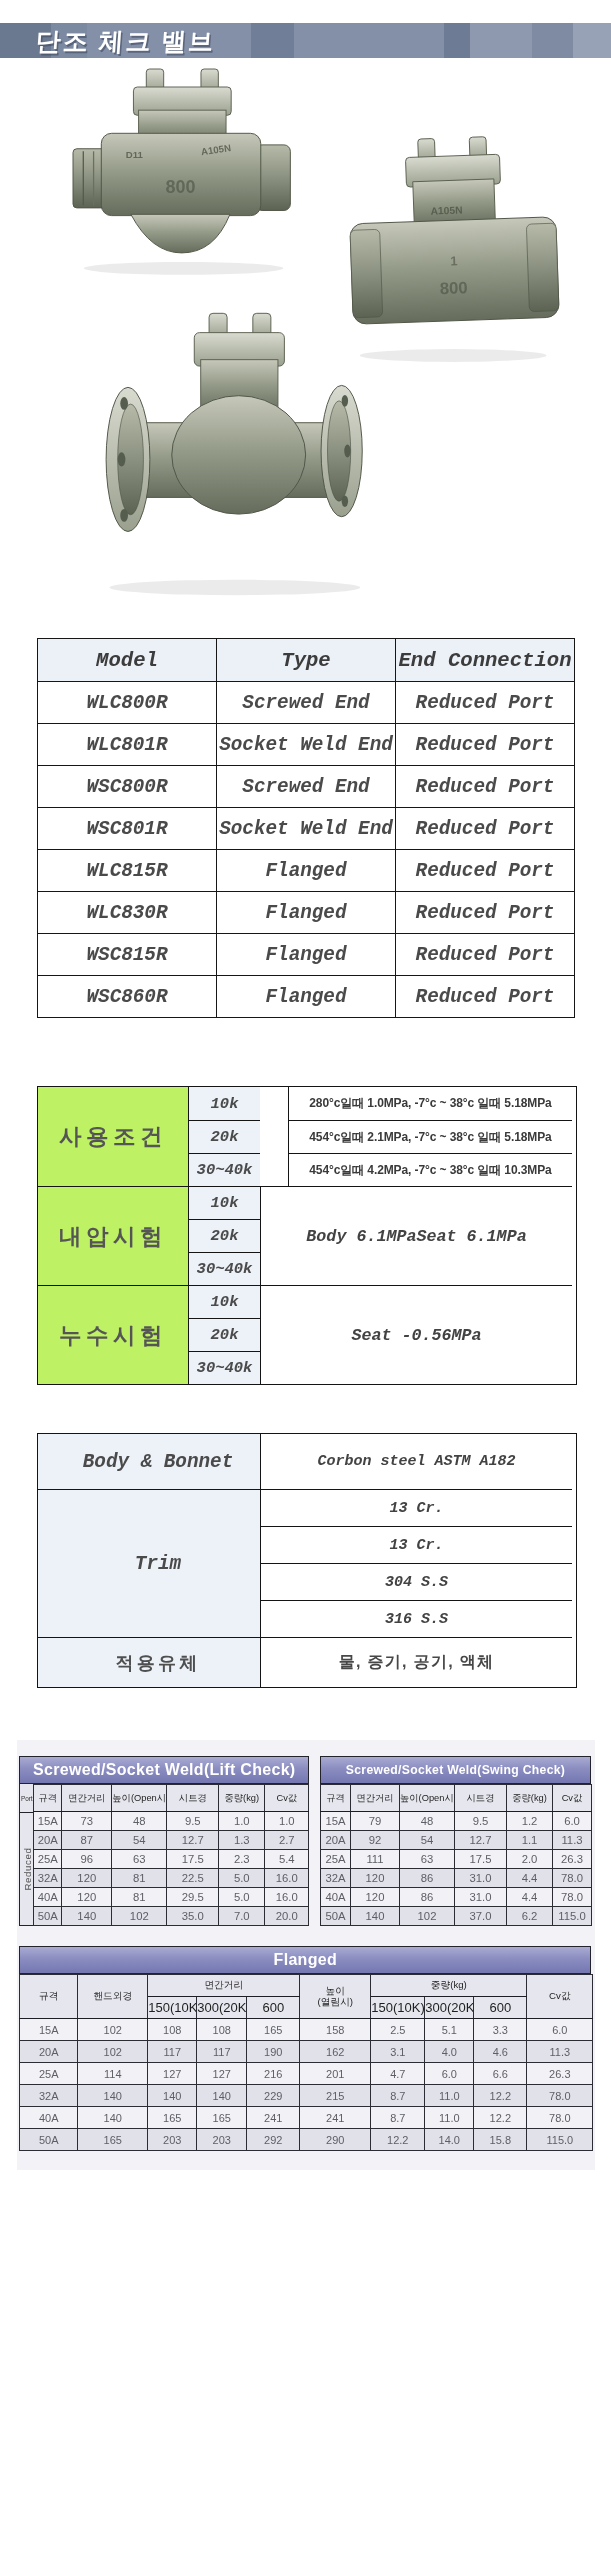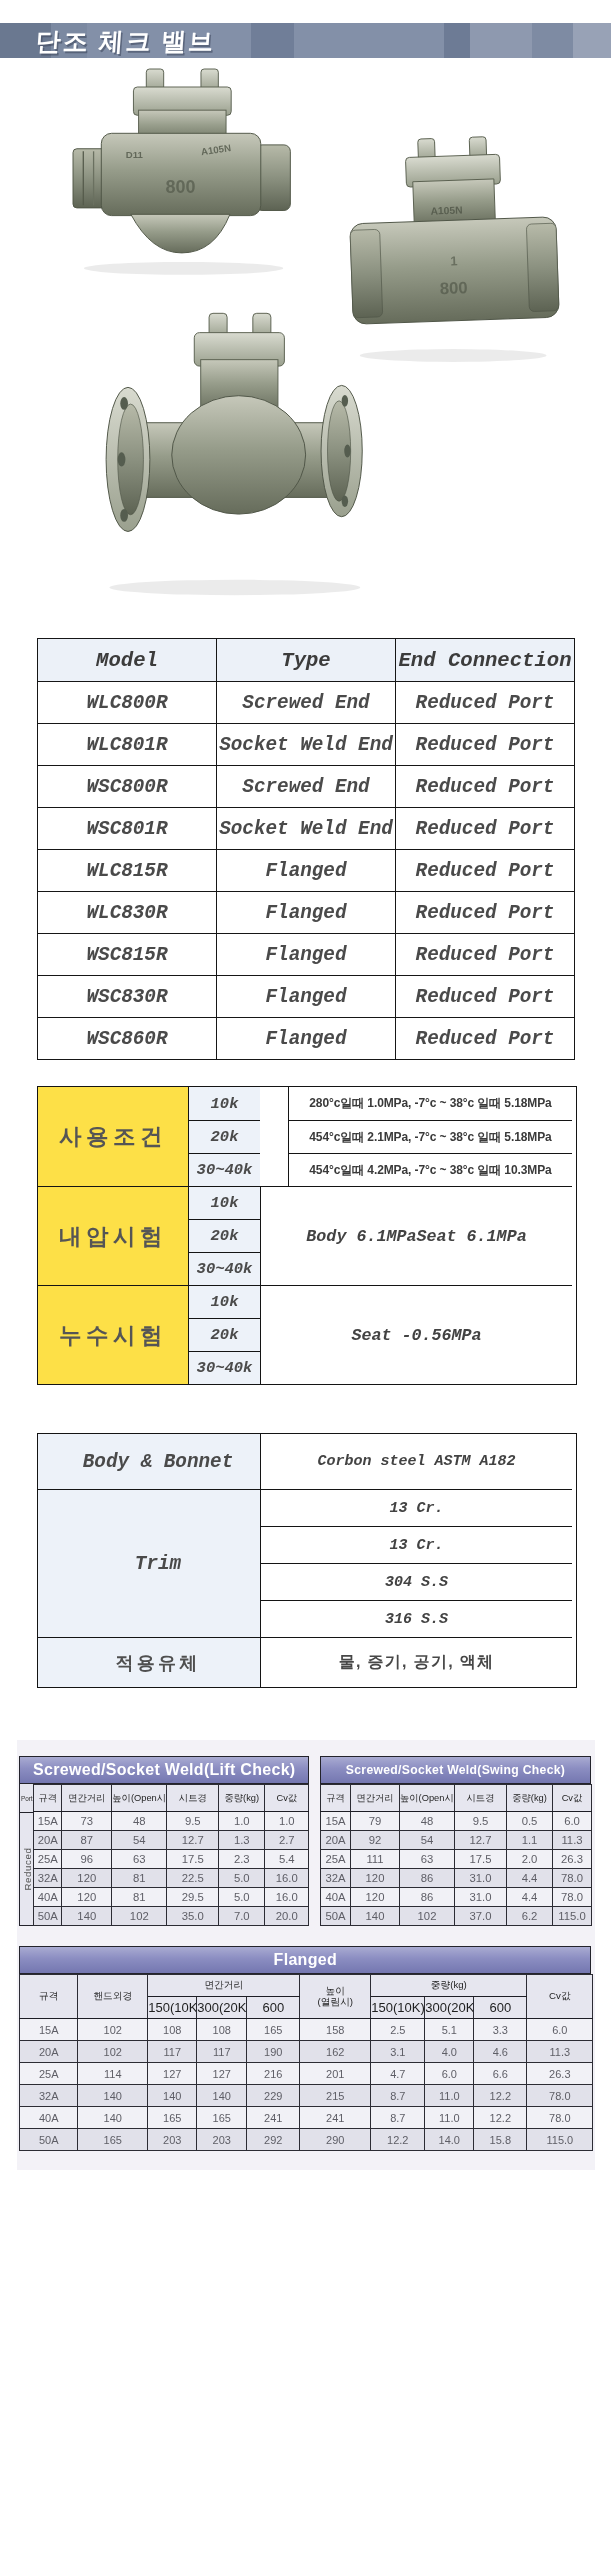--- a/index.html
+++ b/index.html
@@ -33,21 +33,21 @@
 
   
   .spec{position:absolute;top:1086px;left:37px;width:538px;
     display:grid;grid-template-columns:150px 72px 312px;grid-auto-rows:33px;
     border:1.9px solid #141414;background:#fff;}
   .spec>div{display:flex;align-items:center;justify-content:center;
     border-top:1.3px solid #141414;border-left:1.3px solid #141414;box-sizing:border-box;}
   .spec .c0{border-left:none;}
   .spec .t0{border-top:none;}
   .spec .tb{border-top:1.9px solid #141414;}
-  .spec .lbl{grid-row:span 3;background:#fde047;font-size:22.5px;font-weight:bold;
+  .spec .lbl{grid-row:span 3;background:#bef264;font-size:22.5px;font-weight:bold;
     color:#555;letter-spacing:4.5px;}
   .spec .k{background:#edf2f9;font-family:"Liberation Mono","DejaVu Sans Mono",monospace;
     font-style:italic;font-weight:bold;font-size:15.5px;color:#4b4b4b;}
   .spec .val{font-weight:bold;font-size:12px;color:#3a3a3a;letter-spacing:-0.1px;margin-left:28px;}
   .spec .vspan{grid-row:span 3;flex-direction:row;justify-content:center;
     font-family:"Liberation Mono","DejaVu Sans Mono",monospace;font-style:italic;
     font-weight:bold;font-size:16.7px;color:#434343;line-height:41px;}
 
   
   .mat{position:absolute;top:1433px;left:37px;width:538px;
@@ -218,25 +218,20 @@
           <td>WLC830R</td>
           <td>Flanged</td>
           <td>Reduced Port</td>
         </tr>
         <tr>
           <td>WSC815R</td>
           <td>Flanged</td>
           <td>Reduced Port</td>
         </tr>
         <tr>
-          <td>WSC830R</td>
-          <td>Flanged</td>
-          <td>Reduced Port</td>
-        </tr>
-        <tr>
           <td>WSC860R</td>
           <td>Flanged</td>
           <td>Reduced Port</td>
         </tr>
       </tbody>
   </table>
 
   <div class="spec">
     <div class="lbl c0 t0">사용조건</div>
     <div class="k t0">10k</div>
@@ -380,21 +375,21 @@
             <th>중량(kg)</th>
             <th>Cv값</th>
           </tr>
         </thead>
       <tbody>
           <tr>
             <td>15A</td>
             <td>79</td>
             <td>48</td>
             <td>9.5</td>
-            <td>0.5</td>
+            <td>1.2</td>
             <td>6.0</td>
           </tr>
           <tr>
             <td>20A</td>
             <td>92</td>
             <td>54</td>
             <td>12.7</td>
             <td>1.1</td>
             <td>11.3</td>
           </tr>

